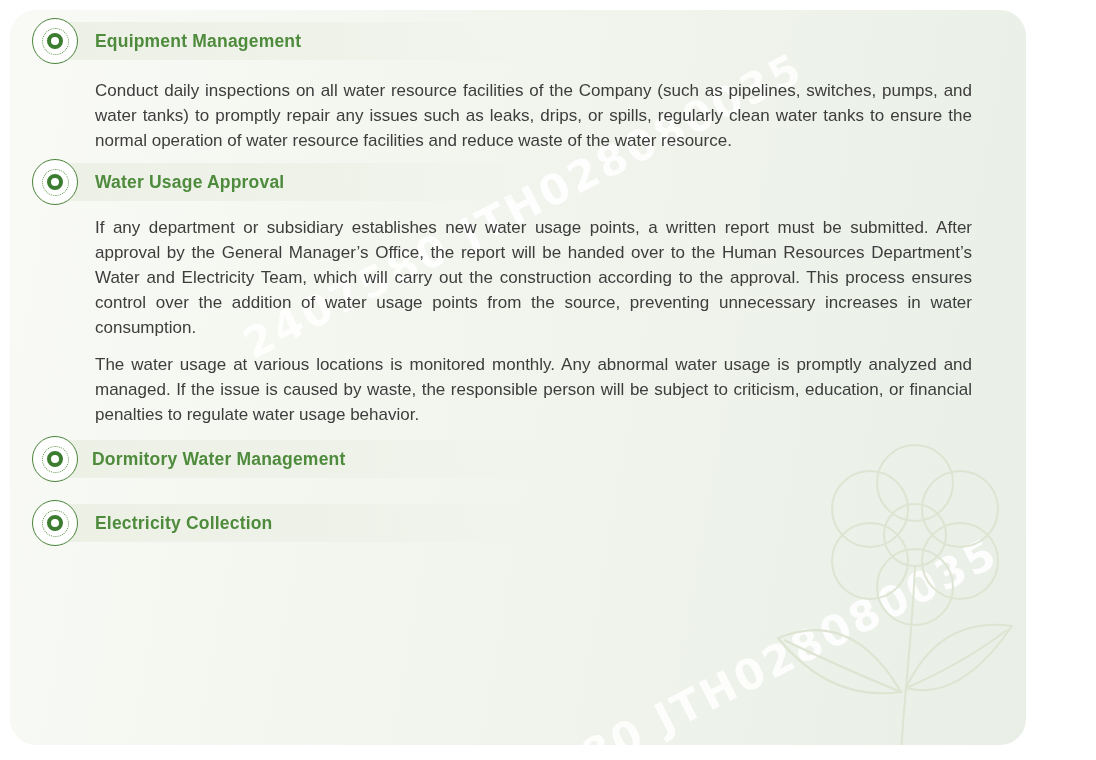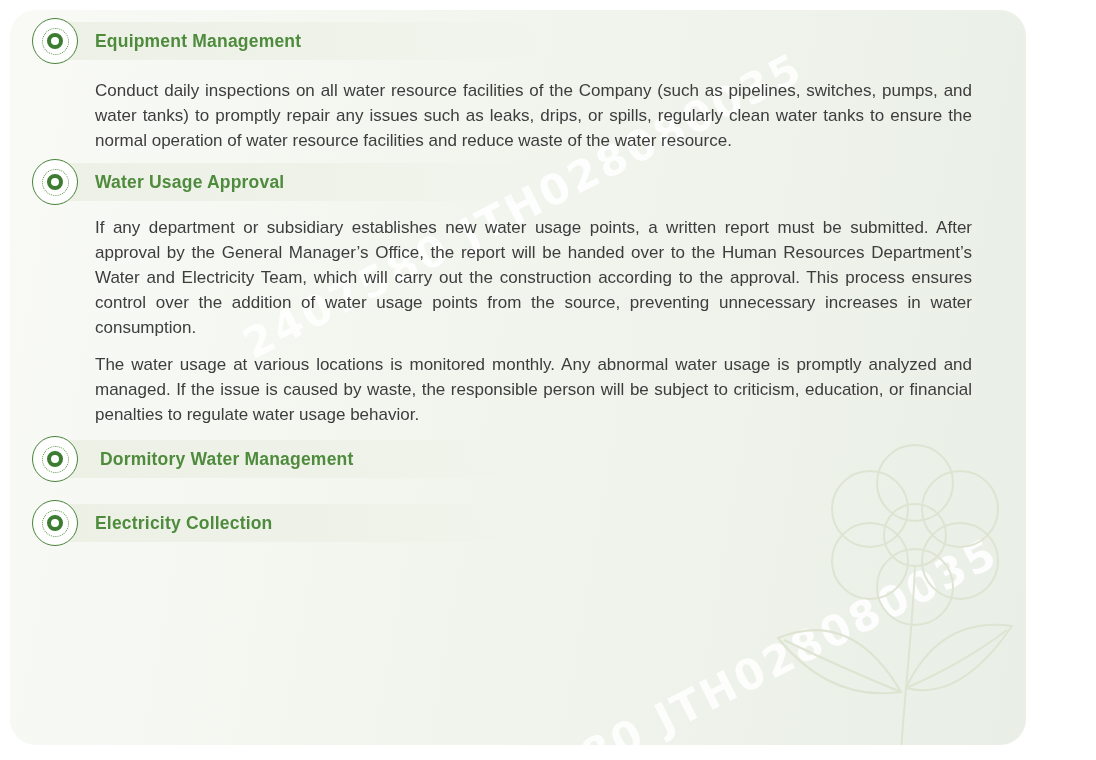--- a/index.html
+++ b/index.html
@@ -58,21 +58,21 @@
   }
   .s2 .sec-head{margin-top:6px}
   .s3 .sec-head{margin-top:7px}
   .s4 .sec-head{margin-top:9px}
   .s5 .sec-head{margin-top:18px}
   .s1 .body{margin-top:14px}
   .s2 .body{margin-top:10px}
   .s3 .body{margin-top:12px}
   .s4 .body{margin-top:13px}
   .s5 .body{margin-top:13px}
-  .s4 .title{padding-left:22px}
+  .s4 .title{padding-left:14px}
 </style>
 </head>
 <body>
 
 <div class="stage">
   <div class="card">
 
     <div class="wm wm1">2407580 JTH028080035</div>
     <div class="wm wm2">2407580 JTH028080035</div>
 

